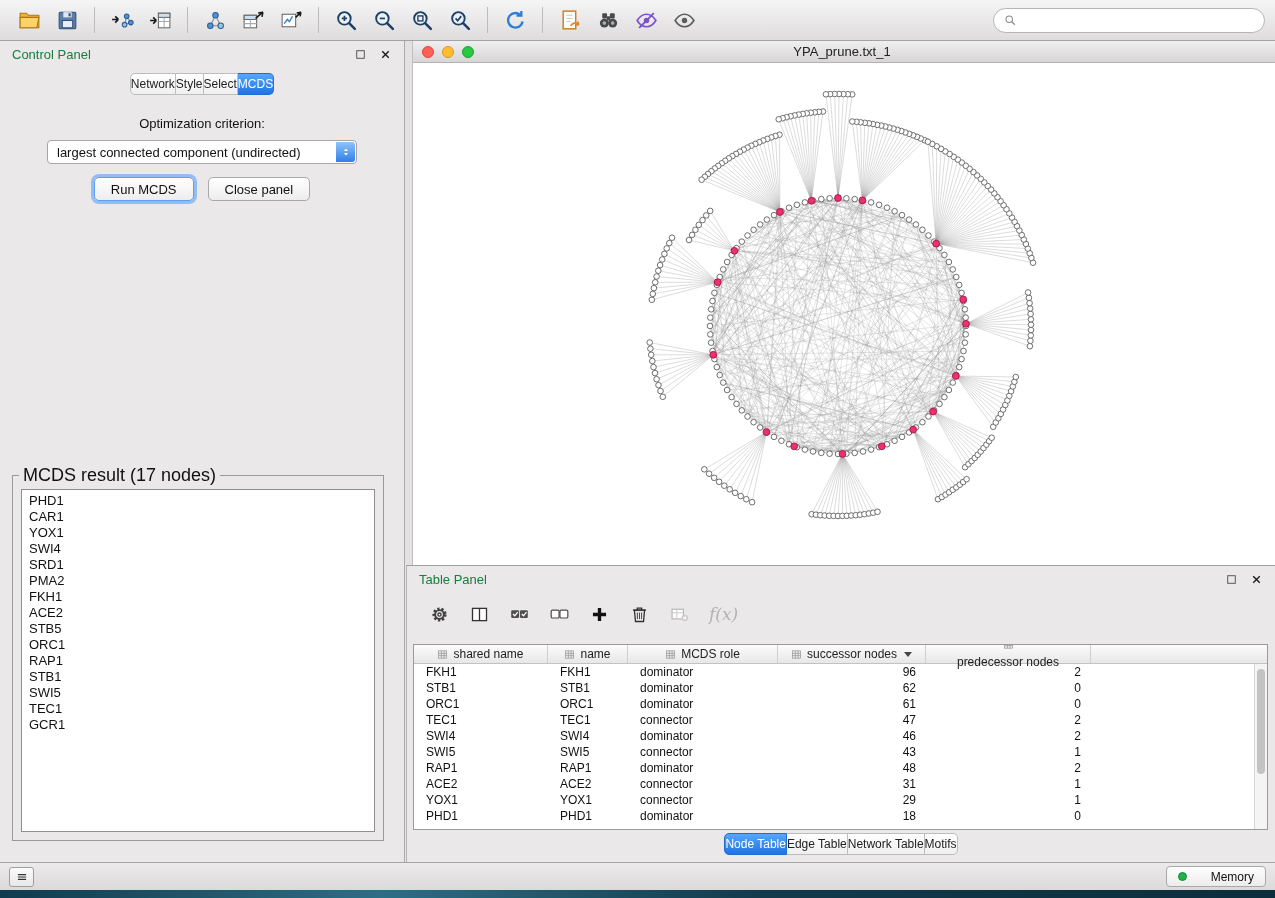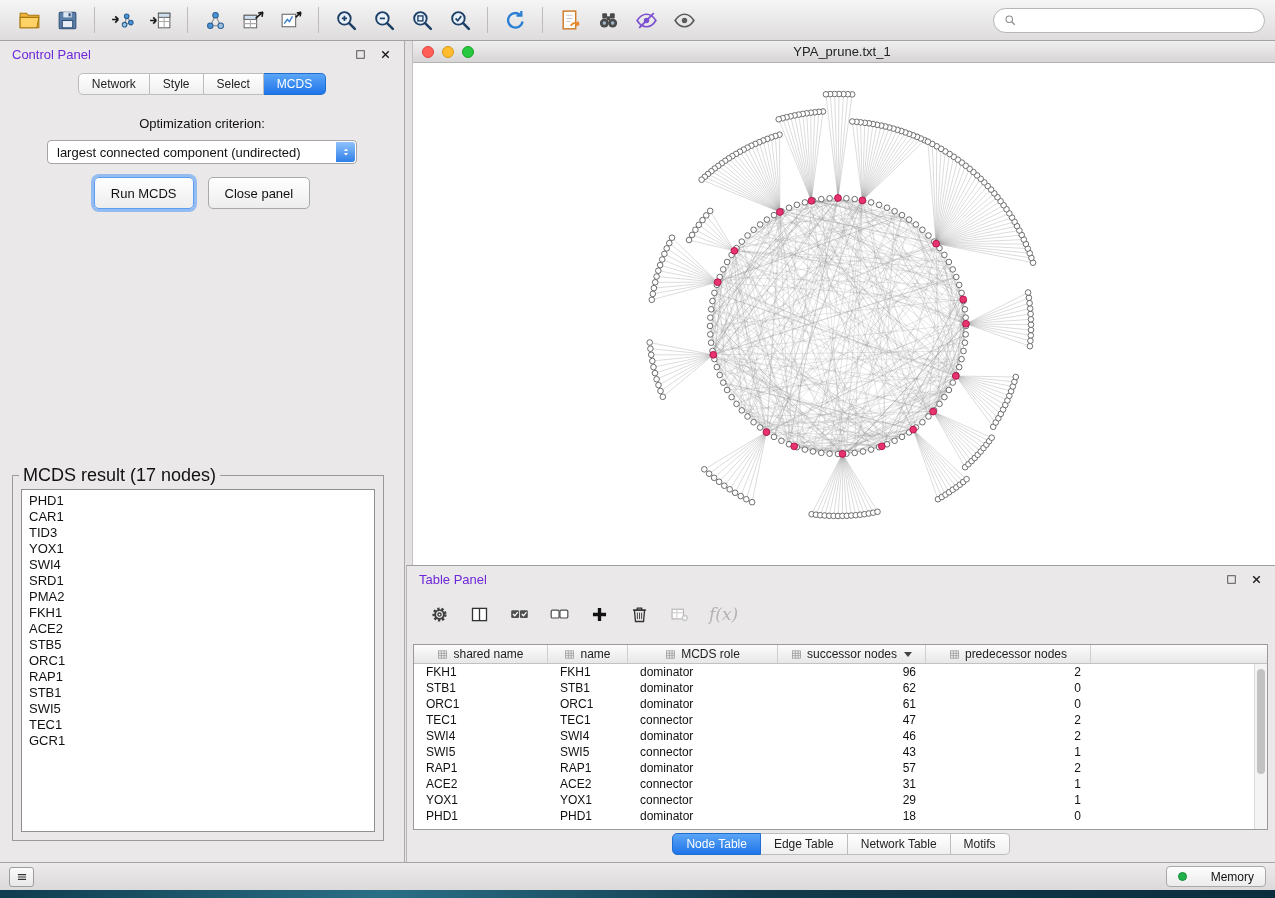--- a/index.html
+++ b/index.html
@@ -12,35 +12,35 @@
 .tb-groups{display:flex;align-items:center;}
 .tb-btn{width:36px;height:32px;display:flex;align-items:center;justify-content:center;border-radius:4px;margin:0 1px;}
 .tb-btn svg{width:25px;height:25px;display:block;}
 .tb-sep{width:1px;height:26px;background:#bdbbbb;margin:0 8px;}
 .search-box{margin-left:auto;width:272px;height:25px;background:#fff;border:1px solid #b5b5b5;border-radius:13px;display:flex;align-items:center;padding:0 9px;}
 .search-box .s-ic svg{width:15px;height:15px;display:block;}
 .search-box input{border:none;outline:none;flex:1;font:13px "Liberation Sans",sans-serif;background:transparent;margin-left:5px;color:#333;}
 
 
 .control-panel{position:absolute;left:0;top:41px;width:405px;height:821px;background:#eae8e8;border-right:1px solid #aaa;}
-.panel-hd{height:26px;display:flex;align-items:center;padding:0 12px;font-size:13px;color:#6d28d9;}
+.panel-hd{height:26px;display:flex;align-items:center;padding:0 12px;font-size:13px;color:#15803d;}
 .hd-icons{margin-left:auto;display:flex;gap:11px;align-items:center;}
 .hd-ic{width:14px;height:14px;display:flex;align-items:center;justify-content:center;}
 .hd-ic svg{width:13px;height:13px;display:block;}
 .seg-group{display:flex;justify-content:center;margin-top:6px;}
-.seg{font-size:12px;padding:3px 13px;background:linear-gradient(#ffffff,#f0efef);border:1px solid #bdbdbd;border-left:none;color:#222;white-space:nowrap;}
+.seg{font-size:12px;padding:3px 0;background:linear-gradient(#ffffff,#f0efef);border:1px solid #bdbdbd;border-left:none;color:#222;white-space:nowrap;}
 .seg:first-child{border-left:1px solid #bdbdbd;border-radius:5px 0 0 5px;}
 .seg:last-child{border-radius:0 5px 5px 0;}
 .seg.active{background:linear-gradient(#5ba6f7,#1f74e8);color:#fff;border-color:#1f6fd0;}
 .opt-label{text-align:center;font-size:13px;margin-top:21px;color:#111;}
 .dropdown{position:relative;margin:9px auto 0;width:310px;height:24px;background:#fff;border:1px solid #a6a6a6;border-radius:4px;font-size:13px;display:flex;align-items:center;padding:0 26px 0 9px;color:#111;}
 .dd-stepper{position:absolute;right:1px;top:1px;width:19px;height:20px;border-radius:0 3px 3px 0;background:linear-gradient(#8fc3fc,#2f7fe9);display:flex;align-items:center;justify-content:center;}
 .dd-stepper svg{width:10px;height:12px;display:block;}
 .btn-row{display:flex;justify-content:center;gap:14px;margin-top:13px;}
-.mac-btn{height:32px;padding:0 16px;font-size:13px;background:linear-gradient(#ffffff,#ededed);border:1px solid #a9a9a9;border-radius:5px;color:#111;display:flex;align-items:center;}
+.mac-btn{height:24px;padding:0 16px;font-size:13px;background:linear-gradient(#ffffff,#ededed);border:1px solid #a9a9a9;border-radius:5px;color:#111;display:flex;align-items:center;}
 .mac-btn.focused{box-shadow:0 0 0 3px rgba(92,158,245,.6);border-color:#5c9ef5;}
 .result-fieldset{position:absolute;left:12px;top:424px;width:372px;height:376px;border:1px solid #9a9a9a;padding:0;}
 .result-fieldset legend{font-size:18px;padding:0 4px;margin-left:6px;color:#111;}
 .result-list{position:absolute;left:8px;right:8px;top:3px;bottom:8px;background:#fff;border:1px solid #8f8f8f;overflow:hidden;padding:3px 0 0 7px;}
 .result-item{font-size:13px;line-height:16px;color:#111;}
 
 
 .vsplit{position:absolute;left:405px;top:41px;width:8px;height:524px;background:#e3e1e1;border-right:1px solid #c2c0c0;}
 
 
@@ -288,21 +288,20 @@
     </div>
     <div class="btn-row">
       <div class="mac-btn focused">Run MCDS</div>
       <div class="mac-btn">Close panel</div>
     </div>
     <fieldset class="result-fieldset">
       <legend>MCDS result (17 nodes)</legend>
       <div class="result-list">
           <div class="result-item">PHD1</div>
           <div class="result-item">CAR1</div>
-          <div class="result-item">TID3</div>
           <div class="result-item">YOX1</div>
           <div class="result-item">SWI4</div>
           <div class="result-item">SRD1</div>
           <div class="result-item">PMA2</div>
           <div class="result-item">FKH1</div>
           <div class="result-item">ACE2</div>
           <div class="result-item">STB5</div>
           <div class="result-item">ORC1</div>
           <div class="result-item">RAP1</div>
           <div class="result-item">STB1</div>
@@ -1351,21 +1350,21 @@
           <div class="th" style="width: 148px;">
             <span class="th-grid">
               <svg viewBox="0 0 24 24" xmlns="http://www.w3.org/2000/svg">
                 <rect x="3" y="4" width="18" height="16" fill="#ededed" stroke="#777" stroke-width="1.6"></rect>
                 <path d="M3 9.5h18M3 14.5h18M9.5 4v16M15.5 4v16" stroke="#777" stroke-width="1.6"></path>
               </svg>
             </span>
             <span class="th-label">successor nodes</span>
             <span class="th-chev"></span>
           </div>
-          <div class="th" style="width: 165px;">
+          <div class="th" style="width: 165px; flex-direction: column;">
             <span class="th-grid">
               <svg viewBox="0 0 24 24" xmlns="http://www.w3.org/2000/svg">
                 <rect x="3" y="4" width="18" height="16" fill="#ededed" stroke="#777" stroke-width="1.6"></rect>
                 <path d="M3 9.5h18M3 14.5h18M9.5 4v16M15.5 4v16" stroke="#777" stroke-width="1.6"></path>
               </svg>
             </span>
             <span class="th-label">predecessor nodes</span>
           </div>
         </div>
       <div class="tbody">
@@ -1408,21 +1407,21 @@
             <div class="td" style="width: 134px;">SWI5</div>
             <div class="td" style="width: 80px;">SWI5</div>
             <div class="td" style="width: 150px;">connector</div>
             <div class="td num" style="width: 148px;">43</div>
             <div class="td num" style="width: 165px;">1</div>
           </div>
           <div class="tr">
             <div class="td" style="width: 134px;">RAP1</div>
             <div class="td" style="width: 80px;">RAP1</div>
             <div class="td" style="width: 150px;">dominator</div>
-            <div class="td num" style="width: 148px;">57</div>
+            <div class="td num" style="width: 148px;">48</div>
             <div class="td num" style="width: 165px;">2</div>
           </div>
           <div class="tr">
             <div class="td" style="width: 134px;">ACE2</div>
             <div class="td" style="width: 80px;">ACE2</div>
             <div class="td" style="width: 150px;">connector</div>
             <div class="td num" style="width: 148px;">31</div>
             <div class="td num" style="width: 165px;">1</div>
           </div>
           <div class="tr">

